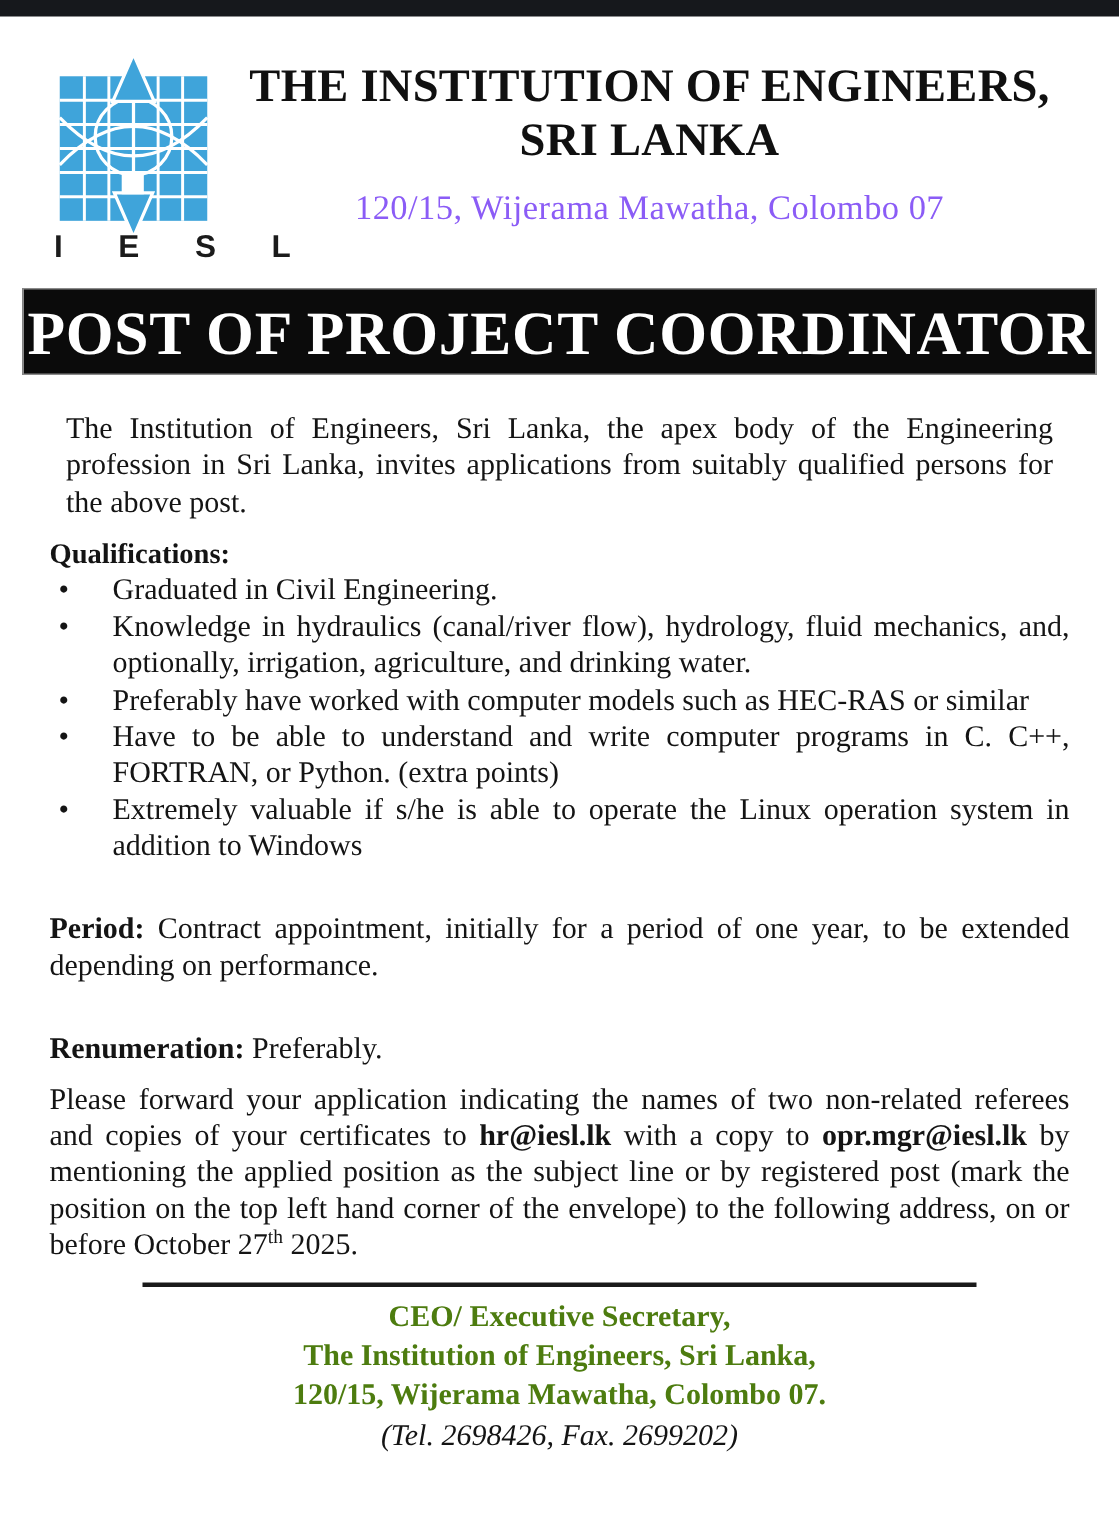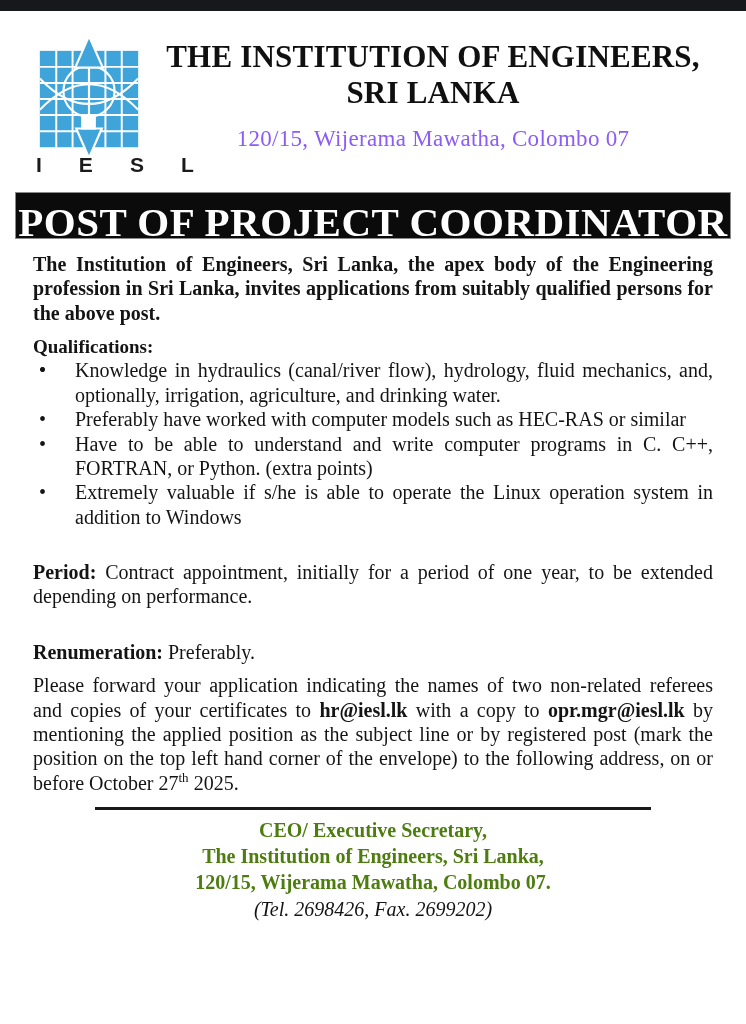--- a/index.html
+++ b/index.html
@@ -54,39 +54,39 @@
   }
   .address {
     font-size: 23px;
     margin-top: 15px;
     color: #8b5cf6;
     letter-spacing: 0.3px;
   }
   
   .banner {
     margin: 15px 15px 0 15px;
-    height: 47px;
+    height: 58px;
     background: #0b0b0b;
     box-shadow: 0 0 0 1px #8a8a8a inset;
     color: #ffffff;
     font-size: 41px;
     font-weight: bold;
     text-align: center;
     line-height: 60px;
     letter-spacing: 0.5px;
     white-space: nowrap;
   }
   
   .content {
     padding: 13px 33px 0 33px;
     font-size: 20px;
     line-height: 1.22;
     text-align: justify;
   }
-  .intro { margin: 0; font-weight: bold; }
+  .intro { margin: 11px; }
   .qual-heading {
     font-size: 19px;
     font-weight: bold;
     margin-top: 10px;
     text-align: left;
   }
   .qual-list {
     list-style: none;
     margin: 0;
     padding: 0;
@@ -175,20 +175,21 @@
 
 <div class="banner">POST OF PROJECT COORDINATOR</div>
 
 <div class="content">
   <p class="intro">The Institution of Engineers, Sri Lanka, the apex body of the Engineering profession in Sri Lanka, invites applications from suitably qualified persons for the above post.</p>
 
   <div class="qual-heading">Qualifications:</div>
   <ul class="qual-list">
     <li>
       <span class="bullet">•</span>
+      <span>Graduated in Civil Engineering.</span>
     </li>
     <li>
       <span class="bullet">•</span>
       <span>Knowledge in hydraulics (canal/river flow), hydrology, fluid mechanics, and, optionally, irrigation, agriculture, and drinking water.</span>
     </li>
     <li>
       <span class="bullet">•</span>
       <span>Preferably have worked with computer models such as HEC-RAS or similar</span>
     </li>
     <li>

